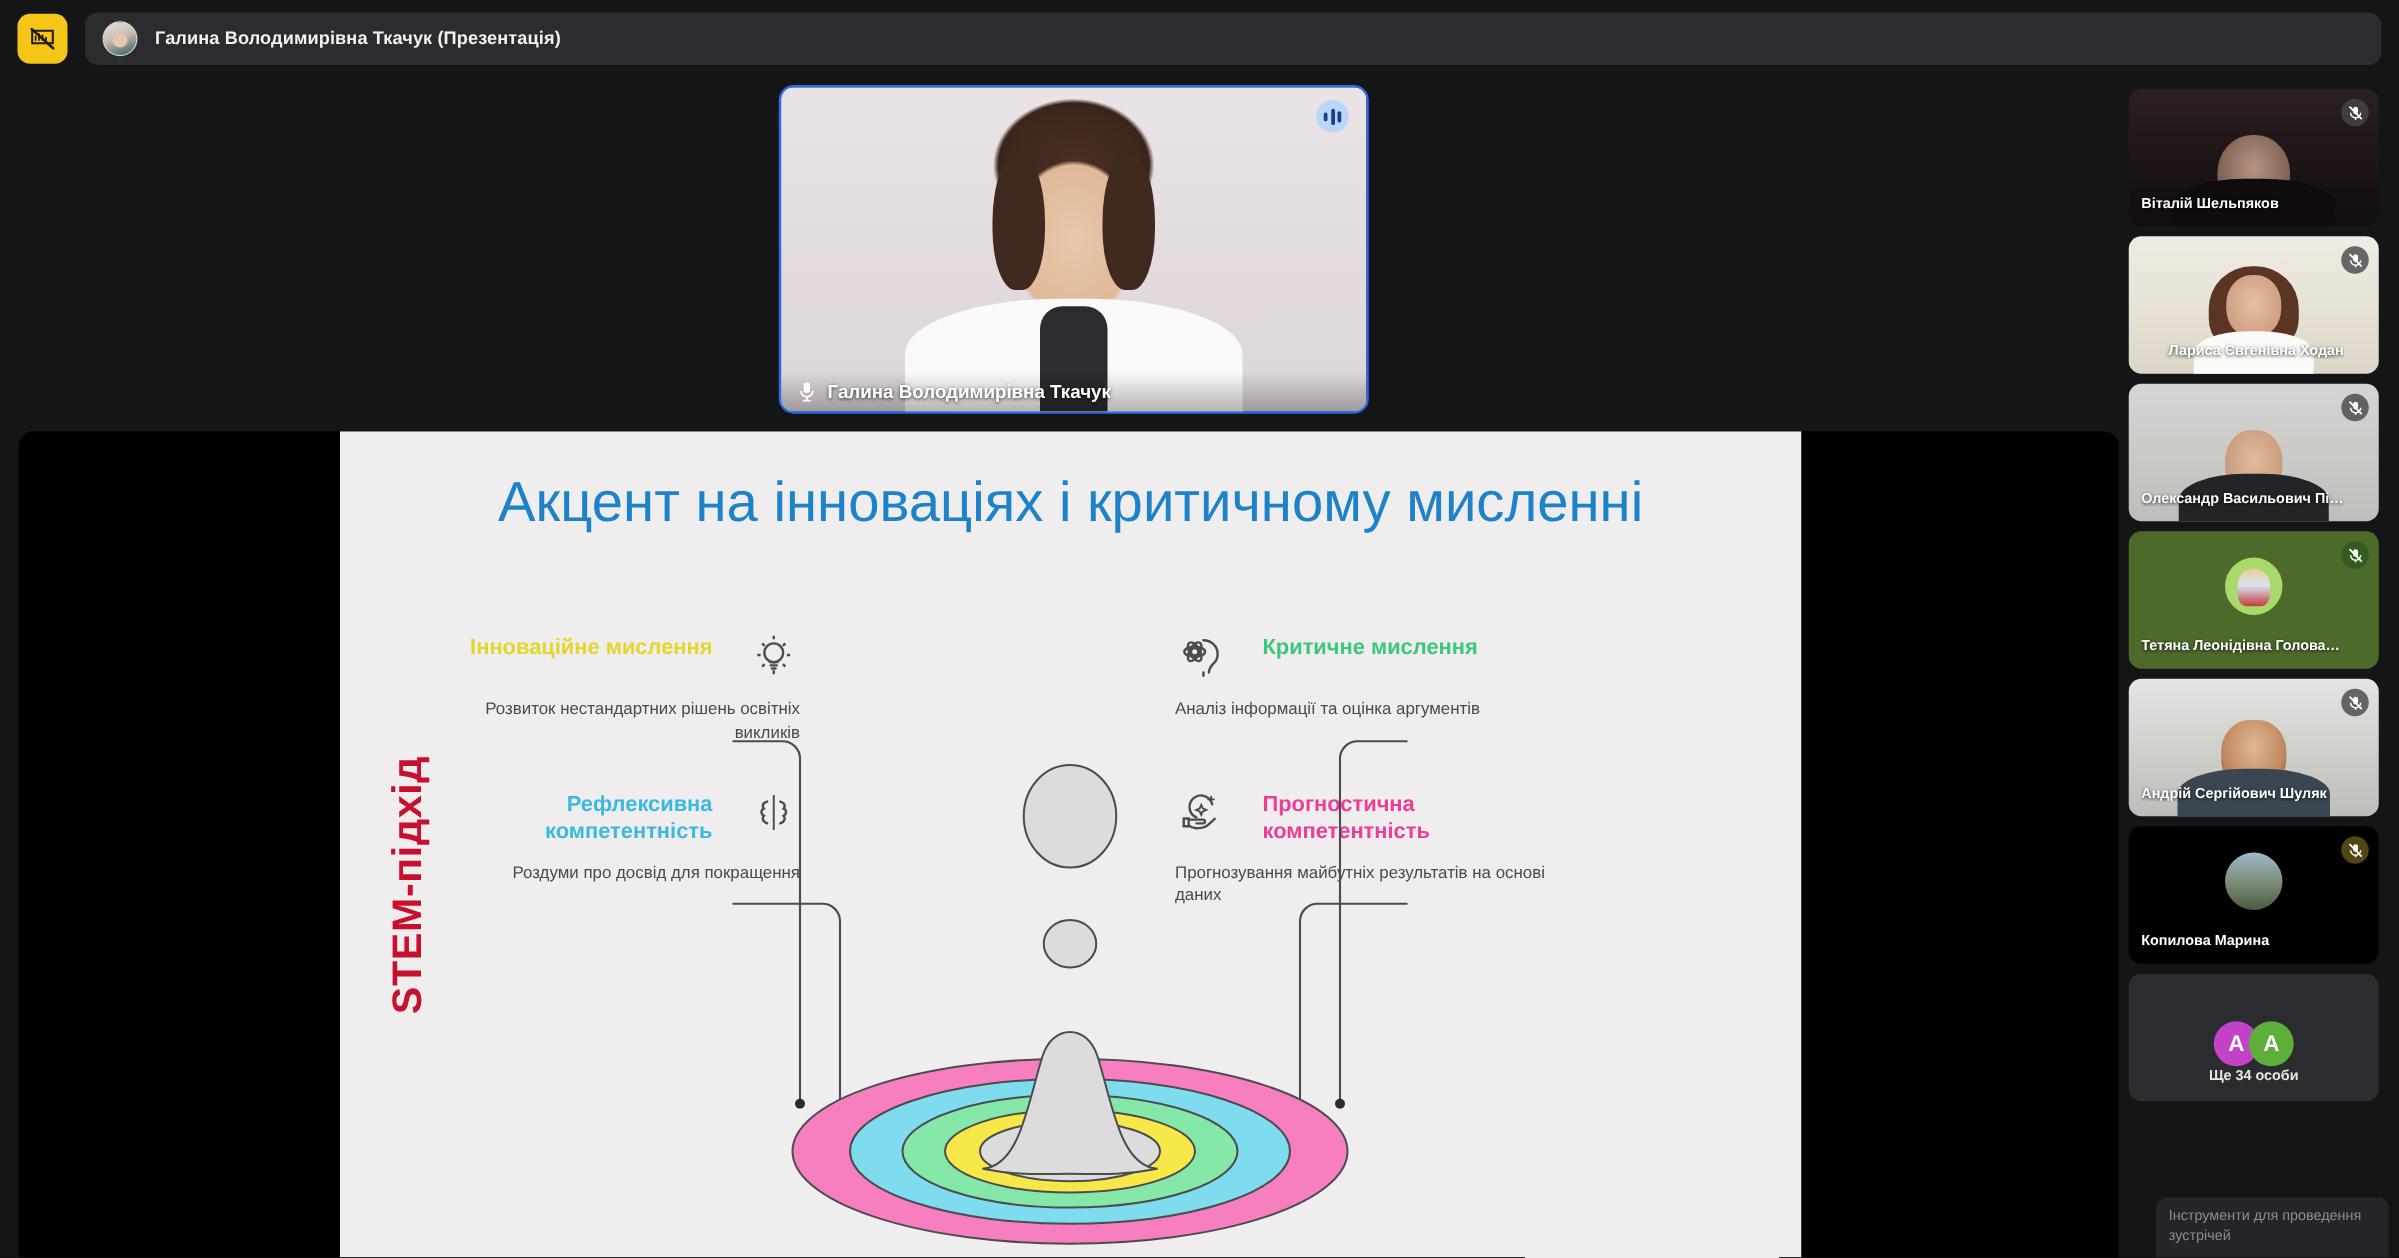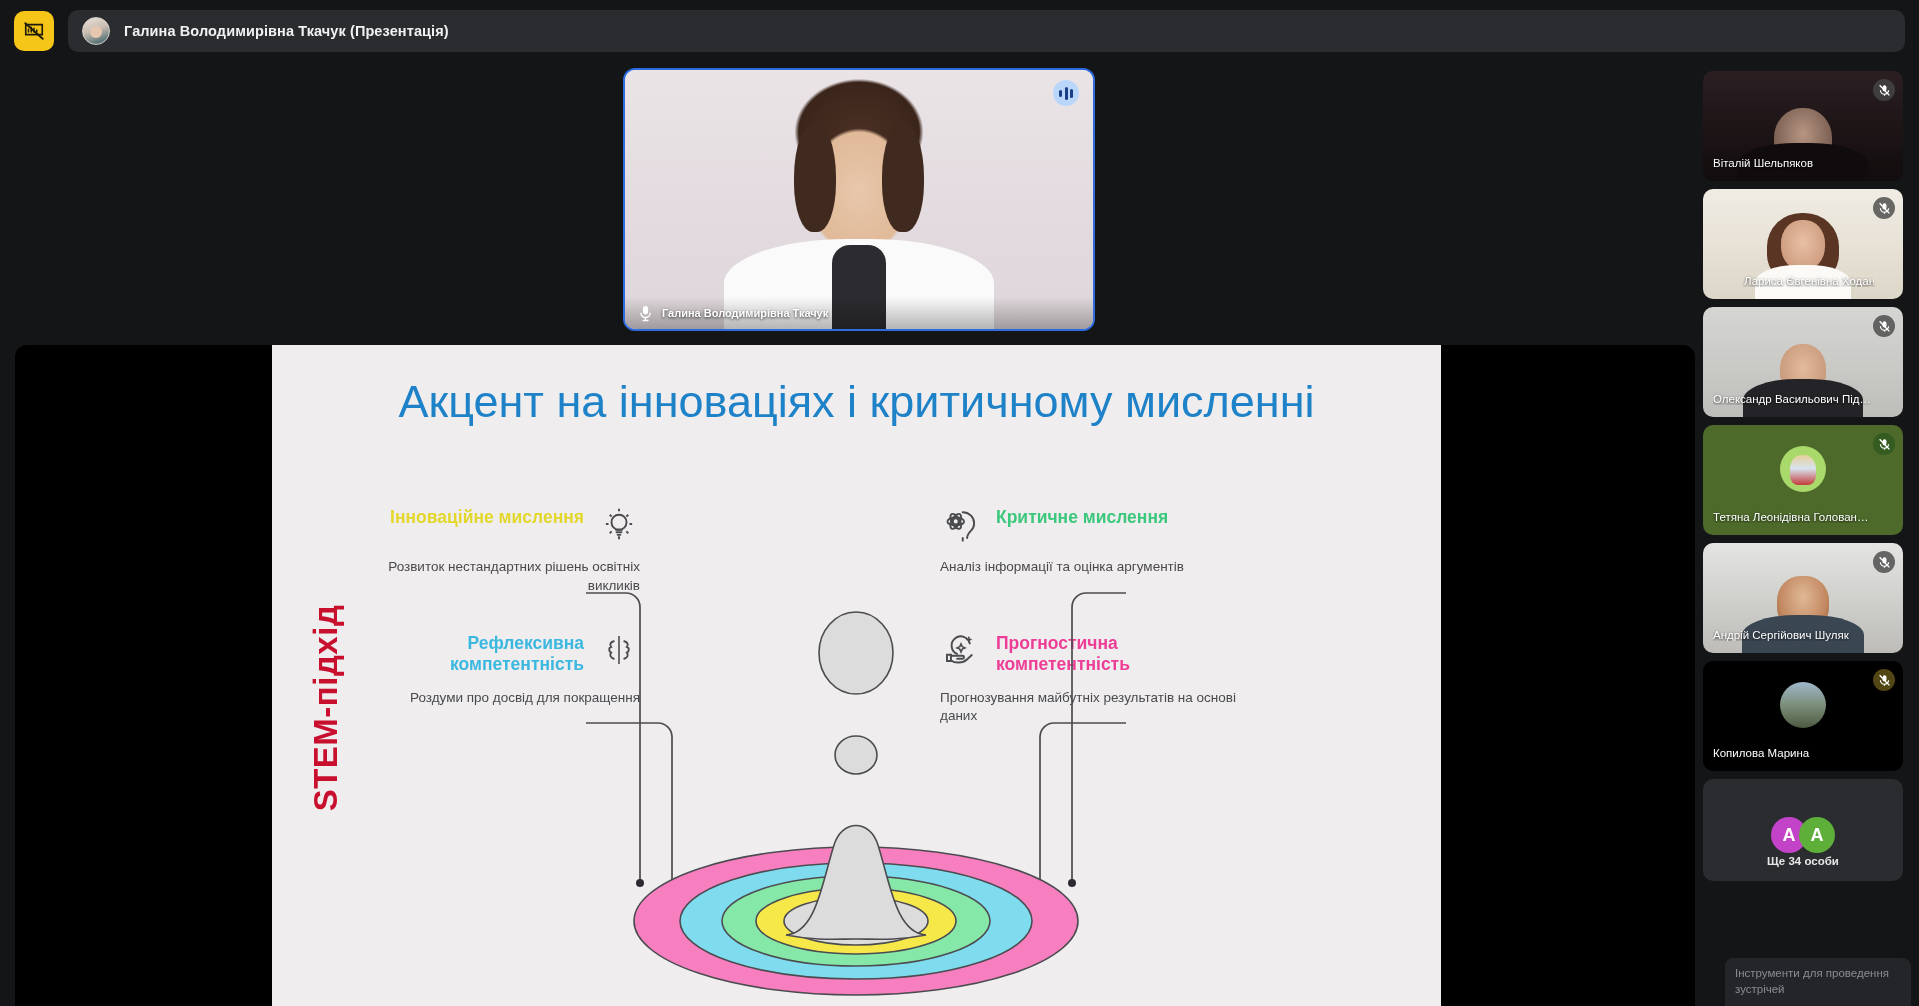--- a/index.html
+++ b/index.html
@@ -83,21 +83,21 @@
   .audio-indicator i { display:block; width: 3px; background:#1a3f86; border-radius: 2px; }
   .audio-indicator i:nth-child(1){ height: 7px; }
   .audio-indicator i:nth-child(2){ height: 13px; }
   .audio-indicator i:nth-child(3){ height: 9px; }
   .speaker-namebar {
     position: absolute; left: 0; right: 0; bottom: 0; height: 32px;
     display: flex; align-items: center; gap: 10px; padding-left: 14px;
     background: linear-gradient(180deg, rgba(0,0,0,0) 0%, rgba(0,0,0,.28) 100%);
   }
   .speaker-namebar .nm {
-    color: #fff; font-size: 11px; font-weight: 700;
+    color: #fff; font-size: 15px; font-weight: 700;
     text-shadow: 0 1px 3px rgba(0,0,0,.75);
   }
 
   
   .stage {
     position: absolute; left: 15px; top: 345px; width: 1680px; height: 661px;
     background: #000; border-radius: 12px 12px 0 0; overflow: hidden;
   }
   .slide {
     position: absolute; left: 257px; top: 0; width: 1169px; height: 661px;
@@ -113,21 +113,21 @@
   
   .stem-label {
     position: absolute; left: -76px; top: 344px; width: 260px;
     transform: rotate(-90deg); transform-origin: center center;
     text-align: center; color: #C8102E;
     font-size: 33px; font-weight: 700; letter-spacing: .5px;
   }
 
   
   .feat { position: absolute; width: 300px; }
-  .feat .hdr { display: flex; align-items: flex-start; gap: 14px; }
+  .feat .hdr { display: flex; align-items: flex-start; gap: 28px; }
   .feat .ttl { font-size: 17.5px; font-weight: 700; line-height: 1.22; }
   .feat .desc { font-size: 13.5px; color: #4A4A4E; line-height: 1.38; margin-top: 13px; }
   .feat.left .hdr { justify-content: flex-end; }
   .feat.left .ttl, .feat.left .desc { text-align: right; }
   .feat.right .hdr { justify-content: flex-start; }
   .feat.right .ttl, .feat.right .desc { text-align: left; }
   .feat .ico { flex: 0 0 auto; width: 42px; height: 42px; margin-top:-4px; }
 
   .f-innov { left: 68px;  top: 162px; }
   .f-reflex{ left: 68px;  top: 288px; }
@@ -140,21 +140,21 @@
   
 
   
   .rail { position: absolute; right: 0; top: 62px; width: 224px; height: 944px; padding: 9px 16px 0 8px; }
   .tile {
     position: relative; width: 200px; height: 110px; margin-bottom: 8px;
     border-radius: 10px; overflow: hidden; cursor: pointer;
   }
   .tile .name {
     position: absolute; left: 10px; bottom: 12px; right: 28px;
-    color: #fff; font-size: 11.5px; font-weight: 400;
+    color: #fff; font-size: 11.5px; font-weight: 700;
     white-space: nowrap; overflow: hidden; text-overflow: ellipsis;
     text-shadow: 0 1px 3px rgba(0,0,0,.8);
   }
   .mic-off {
     position: absolute; right: 8px; top: 8px; width: 22px; height: 22px;
     border-radius: 50%; background: rgba(70,70,70,.80);
     display: flex; align-items: center; justify-content: center;
   }
   .mic-off.on-green { background: rgba(46,88,30,.82); }
   .mic-off.on-olive { background: rgba(96,84,24,.85); }

